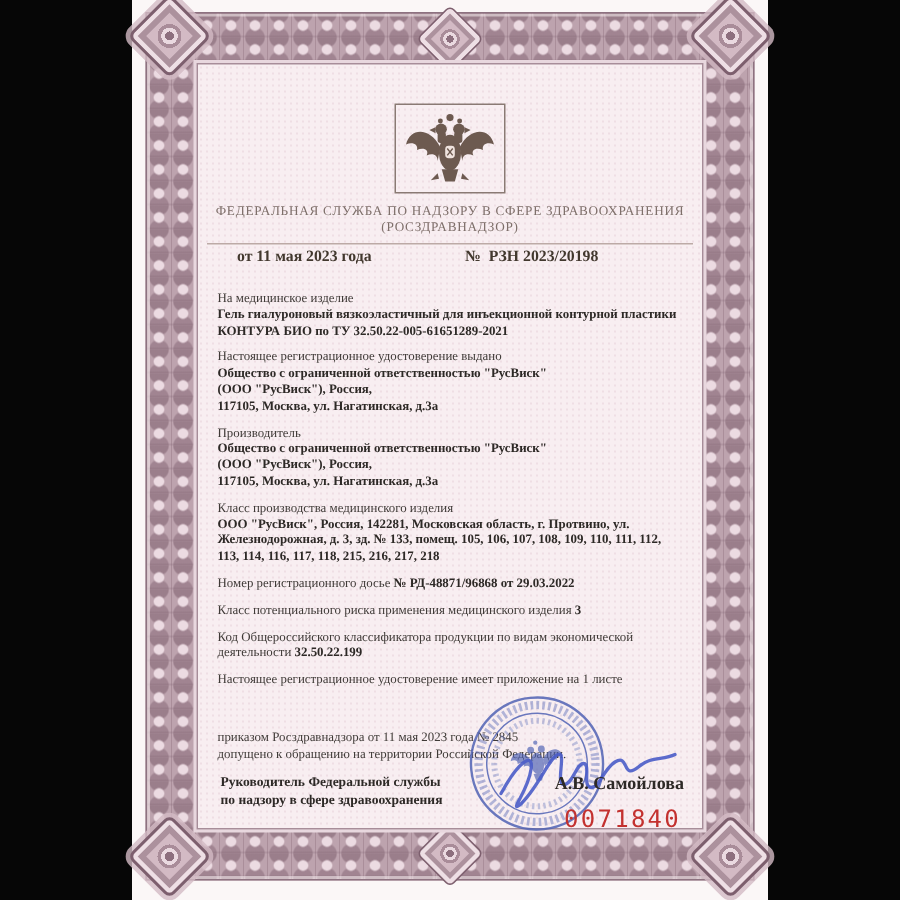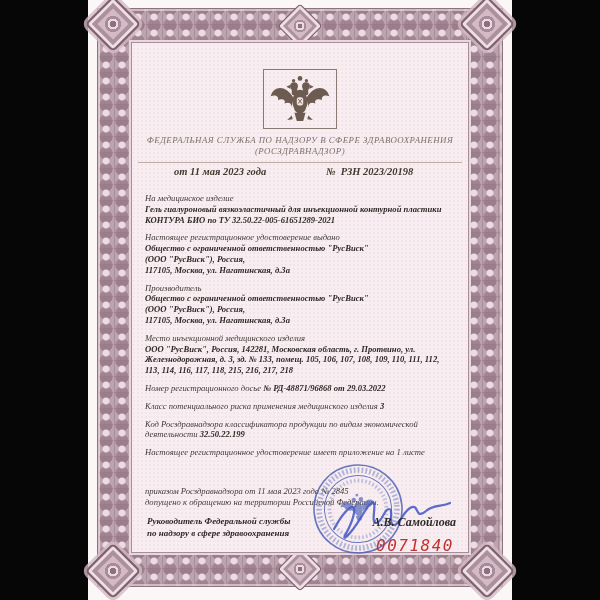--- a/index.html
+++ b/index.html
@@ -20,21 +20,20 @@
     box-shadow:inset 0 0 0 2px rgba(247,238,241,.55);
   }
   
   .inner{position:absolute;left:33px;top:33px;right:33px;bottom:33px;
     background-color:#f8eef1;
     background-image:radial-gradient(rgba(205,165,180,.22) 0.5px, rgba(0,0,0,0) 1px);
     background-size:4px 4px;
     border:1px solid #a78d99;
     box-shadow:0 0 0 2px #e8d7de;
     font-family:"Liberation Serif",serif;
-    font-style:italic;
   }
   
   .corner{position:absolute;width:56px;height:56px;}
   .corner::before{content:'';position:absolute;inset:8px;background:#d3bac4;border:2px solid #7d5f6e;
     transform:rotate(45deg);border-radius:5px;
     box-shadow:inset 0 0 0 3px #eedfe5, inset 0 0 0 7px rgba(125,95,110,.45), 0 0 0 3px rgba(211,186,196,.8);}
   .corner::after{content:'';position:absolute;inset:19px;border-radius:50%;
     background:radial-gradient(circle, #8d6f7e 0 3px, #ead9e0 3px 5.5px, #a98c99 5.5px 8px, rgba(169,140,153,0) 8px);}
   .c-tl{left:-13px;top:-13px;} .c-tr{right:-13px;top:-13px;} .c-bl{left:-13px;bottom:-13px;} .c-br{right:-13px;bottom:-13px;}
   .medal{position:absolute;left:50%;width:46px;height:46px;margin-left:-23px;}
@@ -42,21 +41,21 @@
     transform:rotate(45deg);border-radius:4px;box-shadow:inset 0 0 0 3px #eedfe5, inset 0 0 0 6px rgba(125,95,110,.45);}
   .medal::after{content:'';position:absolute;inset:16px;border-radius:50%;
     background:radial-gradient(circle, #8d6f7e 0 2.5px, #ead9e0 2.5px 4.5px, #a98c99 4.5px 6.5px, rgba(169,140,153,0) 6.5px);}
   .m-top{top:-6px;} .m-bottom{bottom:-6px;}
   
   .emblem{width:74px;height:60px;margin:26px auto 0;border:1px solid #8a7a74;display:flex;align-items:center;justify-content:center;}
   .agency{margin-top:6px;text-align:center;color:#7e6f6a;font-size:8.8px;line-height:11px;letter-spacing:.5px;}
   .rule{border:none;border-top:1px solid #bcaaa6;margin:5px 6px 0;}
   .cert-title{margin-top:5px;text-align:center;color:#98394f;font-family:"Liberation Sans",sans-serif;
     font-weight:bold;font-size:14.5px;line-height:17px;letter-spacing:.3px;}
-  .issue-row{margin:3px 0 16px;padding-left:42px;font-weight:bold;color:#42382e;font-size:10.5px;display:flex;}
+  .issue-row{margin:3px 0 16px;padding-left:26px;font-weight:bold;color:#42382e;font-size:10.5px;display:flex;}
   .issue-date{width:152px;white-space:pre;}
   .issue-num{white-space:pre;text-align:center;}
   
   .bodytext{margin-top:7px;padding:0 13px;color:#3f3a37;font-size:8.6px;line-height:10.8px;}
   .para{margin:0 0 7px;}
   .b{font-weight:bold;color:#2d2926;}
   .block{display:block;}
   .pre{white-space:pre-line;}
   
   .order{position:absolute;left:13px;top:443px;font-size:8.6px;line-height:11px;color:#3f3a37;}
@@ -131,33 +130,33 @@
 (ООО "РусВиск"), Россия,
 117105, Москва, ул. Нагатинская, д.3а</span>
           </p>
           <p class="para">
             <span>Производитель</span>
             <span class="b block pre">Общество с ограниченной ответственностью "РусВиск"
 (ООО "РусВиск"), Россия,
 117105, Москва, ул. Нагатинская, д.3а</span>
           </p>
           <p class="para">
-            <span>Место инъекционной медицинского изделия</span>
+            <span>Класс производства медицинского изделия</span>
             <span class="b block">ООО "РусВиск", Россия, 142281, Московская область, г. Протвино, ул. Железнодорожная, д. 3, зд. № 133, помещ. 105, 106, 107, 108, 109, 110, 111, 112, 113, 114, 116, 117, 118, 215, 216, 217, 218</span>
           </p>
           <p class="para">
             <span>Номер регистрационного досье</span>
             <span class="b">№ РД-48871/96868 от 29.03.2022</span>
           </p>
           <p class="para">
             <span>Класс потенциального риска применения медицинского изделия</span>
             <span class="b">3</span>
           </p>
           <p class="para">
-            <span>Код Росздравнадзора классификатора продукции по видам экономической деятельности</span>
+            <span>Код Общероссийского классификатора продукции по видам экономической деятельности</span>
             <span class="b">32.50.22.199</span>
           </p>
           <p class="para">
             <span>Настоящее регистрационное удостоверение имеет приложение на 1 листе</span>
           </p>
         </div>
 
         <div class="order">
           <div>приказом Росздравнадзора от 11 мая 2023 года № 2845</div>
           <div>допущено к обращению на территории Российской Федерации.</div>

